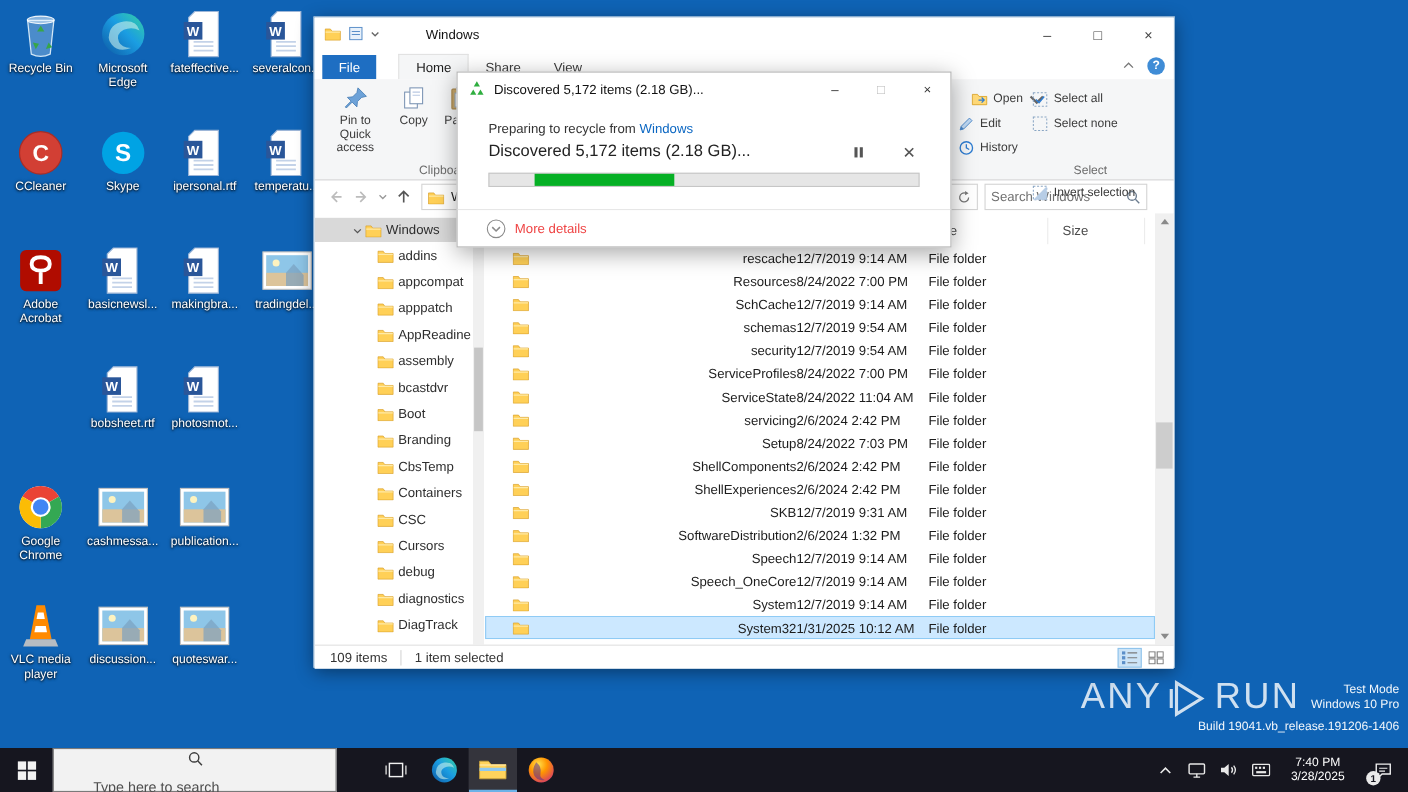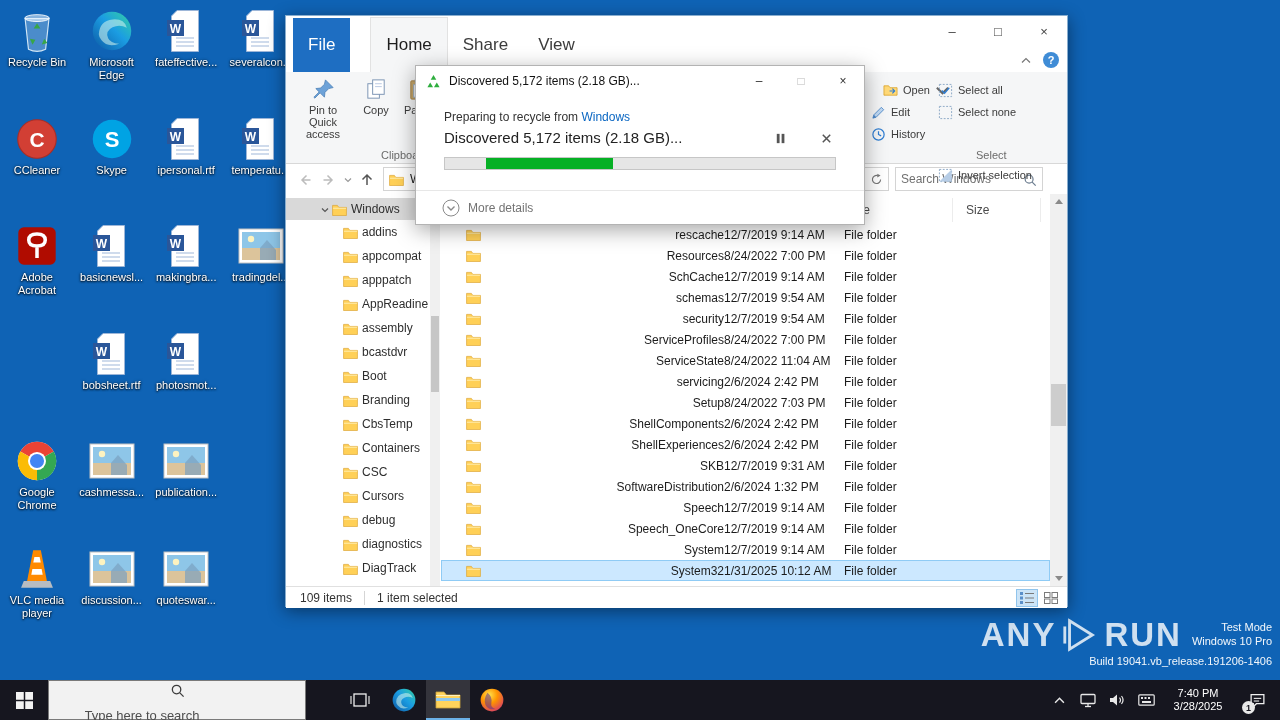--- a/index.html
+++ b/index.html
@@ -11,33 +11,33 @@
 
 #desktop-icons{position:absolute;inset:0;z-index:1;}
 .desk-icon{position:absolute;width:70px;text-align:center;cursor:default;}
 .di-img{width:48px;height:46px;margin:0 auto 2px;display:flex;align-items:center;justify-content:center;}
 .di-img svg{max-width:46px;max-height:44px;}
 .di-label{color:#fff;font-size:11px;line-height:13px;text-shadow:0 1px 2px rgba(0,0,0,.95),0 0 3px rgba(0,0,0,.6);word-wrap:break-word;}
 
 
 #watermark{position:absolute;right:8px;top:614px;z-index:2;color:rgba(255,255,255,.92);}
 .wm-top{display:flex;align-items:center;justify-content:flex-end;gap:10px;}
-.wm-logo{display:flex;align-items:flex-end;gap:4px;font-size:33px;font-weight:bold;letter-spacing:2px;color:rgba(255,255,255,.8);}
+.wm-logo{display:flex;align-items:flex-start;gap:4px;font-size:33px;font-weight:normal;letter-spacing:2px;color:rgba(255,255,255,.8);}
 .wm-info{font-size:11px;line-height:14px;text-align:right;color:rgba(255,255,255,.95);}
 .wm-build{font-size:11px;margin-top:1px;text-align:right;color:rgba(255,255,255,.95);}
 
 
 #explorer{position:absolute;left:285px;top:15px;width:783px;height:592px;background:#fff;border:1px solid #89aecf;box-shadow:0 4px 16px rgba(0,0,0,.45);z-index:10;}
 .titlebar{height:30px;display:flex;align-items:center;background:#fff;}
 .qat{display:flex;align-items:center;gap:7px;padding-left:9px;}
 .title{font-size:12px;color:#111;margin-left:42px;}
 .winbtns{margin-left:auto;display:flex;height:100%;}
 .wb{width:46px;height:100%;display:flex;align-items:center;justify-content:center;font-size:13px;color:#444;}
 .tabrow{height:26px;display:flex;align-items:flex-end;background:#fff;position:relative;}
-.tab{padding:17px 15px;font-size:17px;color:#3c3c3c;}
+.tab{padding:4px 15px;font-size:12px;color:#3c3c3c;}
 .tab.file{background:#1e6ec2;color:#fff;margin-left:7px;}
 .tab.active{background:#f5f6f7;border:1px solid #e2e2e2;border-bottom:none;color:#1e1e1e;margin-left:20px;}
 .tabrow-right{position:absolute;right:8px;top:5px;display:flex;align-items:center;gap:12px;}
 .help-circle{width:16px;height:16px;border-radius:50%;background:#3f8cd6;color:#fff;font-size:11px;font-weight:bold;display:flex;align-items:center;justify-content:center;}
 .ribbon{height:92px;background:#f5f6f7;border-bottom:1px solid #d8d8d8;position:relative;font-size:11px;color:#3b3b3b;}
 .rib-big{position:absolute;top:5px;display:flex;flex-direction:column;align-items:center;gap:2px;text-align:center;line-height:12px;}
 .rib-big svg{width:25px;height:25px;}
 .rib-group-label{position:absolute;bottom:2px;font-size:11px;color:#6b6b6b;white-space:nowrap;}
 .rib-small{position:absolute;display:flex;align-items:center;gap:5px;height:18px;white-space:nowrap;}
 .rib-small svg{width:15px;height:15px;}
@@ -87,21 +87,21 @@
 .dlg-title-text{font-size:12px;color:#111;margin-left:8px;}
 .dlg-btns{margin-left:auto;display:flex;height:100%;}
 .dwb{width:42px;height:100%;display:flex;align-items:center;justify-content:center;font-size:12px;color:#333;}
 .dwb.disabled{color:#b9b9b9;}
 .dlg-line1{position:absolute;left:28px;top:44px;font-size:12px;color:#333;}
 .dlg-line1 a{color:#0a66c2;text-decoration:none;}
 .dlg-line2{position:absolute;left:28px;top:63px;font-size:15px;color:#222;}
 .dlg-act{position:absolute;top:60px;width:24px;height:24px;display:flex;align-items:center;justify-content:center;}
 .dlg-progress{position:absolute;left:28px;right:28px;top:91px;height:13px;background:#e6e6e6;border:1px solid #c6c6c6;}
 .dlg-progress-fill{position:absolute;top:0;bottom:0;}
-.dlg-footer{position:absolute;left:0;right:0;top:124px;bottom:0;border-top:1px solid #e7e7e7;display:flex;align-items:center;padding-left:26px;gap:8px;font-size:12px;color:#737373;}
+.dlg-footer{position:absolute;left:0;right:0;top:124px;bottom:0;border-top:1px solid #e7e7e7;display:flex;align-items:center;padding-left:26px;gap:8px;font-size:12px;color:#ef4444;}
 
 
 #taskbar{position:absolute;left:0;bottom:0;width:1280px;height:40px;background:#16161f;display:flex;align-items:stretch;z-index:100;}
 .tb-start{width:48px;display:flex;align-items:center;justify-content:center;}
 .tb-search{width:258px;background:#f2f2f2;border:1px solid #7a7a7a;display:flex;align-items:center;gap:9px;padding:0 11px;flex-direction:column;}
 .tb-search input{border:none;background:transparent;outline:none;font-size:13px;color:#333;width:185px;}
 .tb-search input::placeholder{color:#4e4e4e;}
 .tb-btn{width:44px;display:flex;align-items:center;justify-content:center;}
 .tb-btn.first{margin-left:32px;}
 .tb-btn.active{background:rgba(255,255,255,.13);box-shadow:inset 0 -2px 0 #6cb2e8;}

